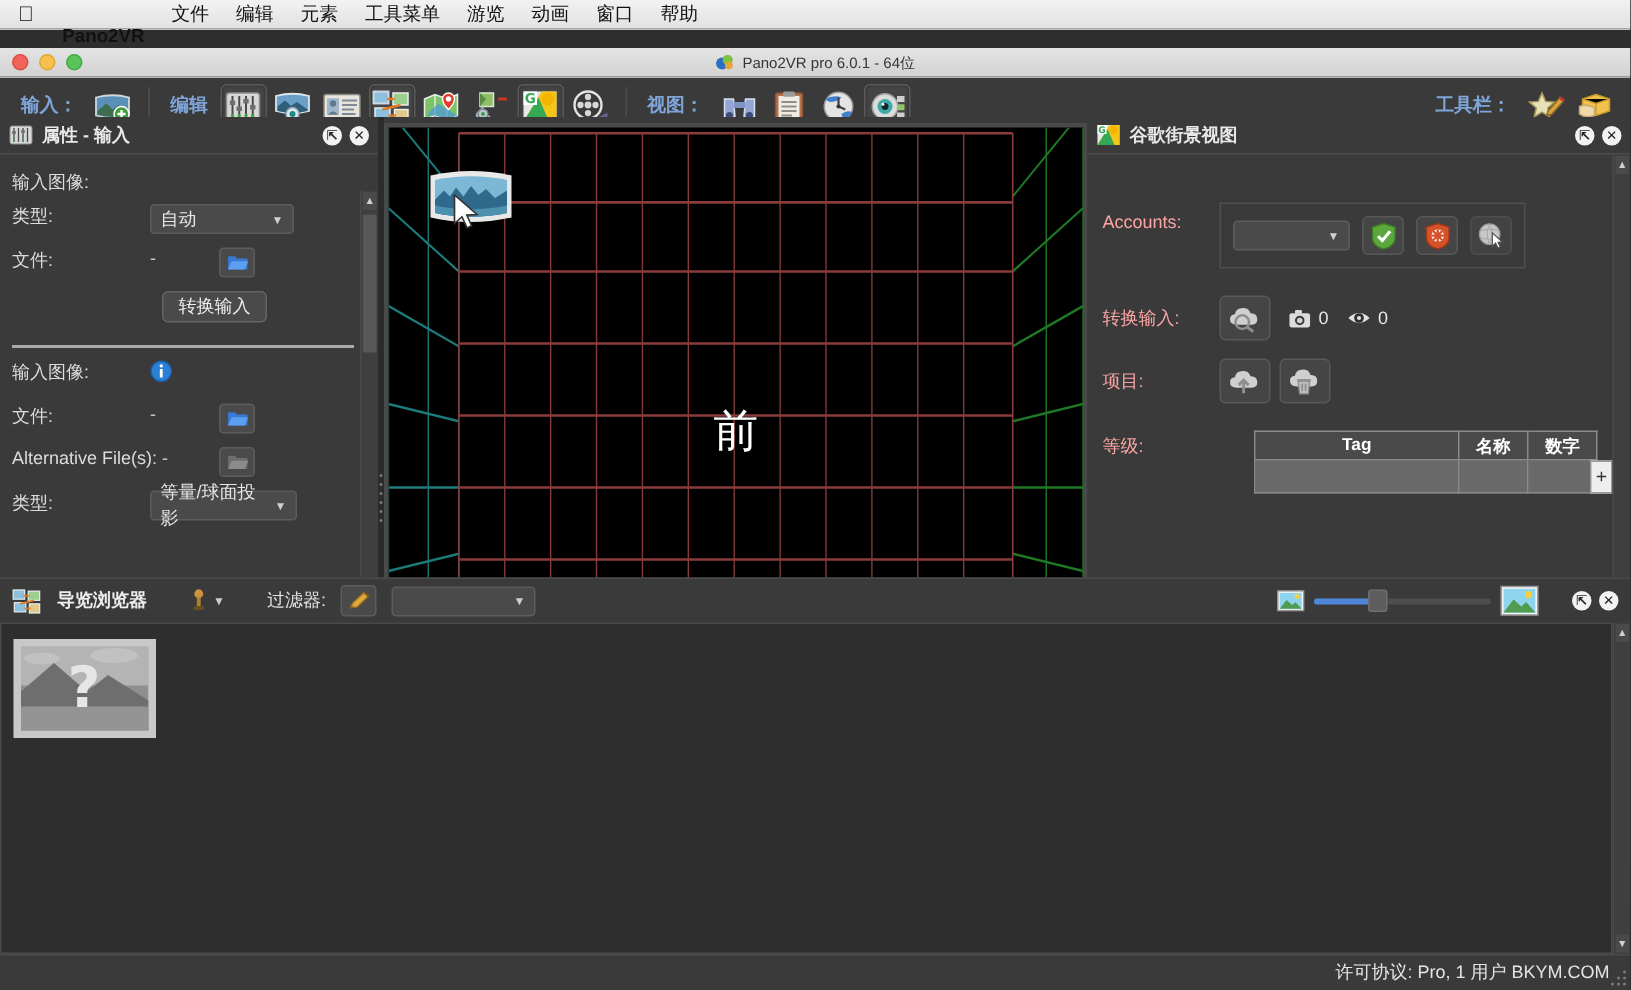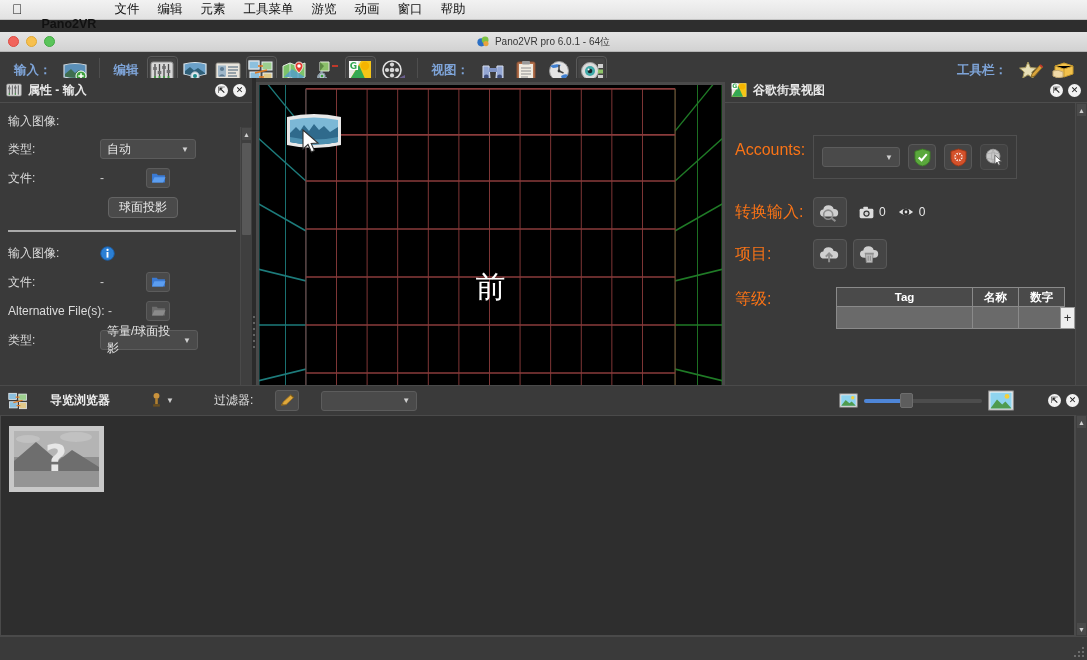--- a/index.html
+++ b/index.html
@@ -70,21 +70,21 @@
   }
   .panel-head .hicon { width:16px;height:16px;display:block; }
   .head-btns { margin-left:auto; display:flex; gap:5px; align-items:center;}
   .circbtn { width:13px;height:13px;border-radius:50%;background:#f2f2f2;color:#202020;
              display:flex;align-items:center;justify-content:center;font-size:9px;line-height:1; font-weight:bold;}
 
   
   #leftPanel { left:0; top:0; width:252px; bottom:34px; background:#3a3a3a;}
   .lp-body { position:absolute; top:24px; left:0; right:0; bottom:14px; background:#3a3a3a; border-top:1px solid #4d4d4d;}
   .lp-scrollarea { position:absolute; inset:0 12px 0 0; overflow:hidden; padding:8px 0 0 8px;}
-  .row { display:flex; align-items:center; height:26px; margin-bottom:3px;}
+  .row { display:flex; height:26px; margin-bottom:3px;}
   .row .lbl { width:92px; font-size:12px; color:#dcdcdc; }
   .row .lbl.wide { width:100px;}
   .sectlabel { font-size:12px; color:#dcdcdc; margin:2px 0 6px 0;}
   .combo {
     height:20px; background:#4a4a4a; border:1px solid #5c5c5c; border-radius:3px;
     display:flex;align-items:center; padding:0 6px; color:#e6e6e6; font-size:12px;
     justify-content:space-between; min-width:92px;
   }
   .combo .car { font-size:8px; color:#cfcfcf; margin-left:8px;}
   .dash { color:#cfcfcf; font-size:12px; width:46px;}
@@ -144,37 +144,37 @@
   .vgrip { position:absolute; left:-4px; top:45%; width:4px; height:36px; display:flex;flex-direction:column;justify-content:space-around;align-items:center;}
   .vgrip i { width:2px;height:2px;background:#777;display:block;border-radius:50%;}
   .hgrip { position:absolute; left:50%; transform:translateX(-50%); bottom:-11px; display:flex; gap:2px;}
   .hgrip i { width:2px;height:2px;background:#777;display:block;border-radius:50%;}
 
   
   #rightPanel { right:0; top:0; width:362px; bottom:34px; background:#3a3a3a;}
   .rp-body { position:absolute; top:24px; left:0; right:0; bottom:26px; border-top:1px solid #4d4d4d;}
   .rp-inner { position:absolute; inset:0 12px 0 0; padding:14px 0 0 10px;}
   .rrow { display:flex; align-items:flex-start; margin-bottom:12px;}
-  .rrow .rlbl { width:78px; font-size:16px; color:#f97316; padding-top:6px;}
+  .rrow .rlbl { width:78px; font-size:12px; color:#fca5a5; padding-top:6px;}
   .accountbox { border:1px solid #4f4f4f; padding:8px; display:flex; align-items:center; gap:8px; }
   .acct-combo { width:78px;height:20px;background:#4a4a4a;border:1px solid #5c5c5c;border-radius:3px;
      display:flex;align-items:center;justify-content:flex-end;padding:0 6px;}
   .iconbtn { width:28px;height:26px;background:#454545;border:1px solid #585858;border-radius:4px;
      display:flex;align-items:center;justify-content:center;}
   .iconbtn.flat { background:#424242; border-color:#4e4e4e;}
   .counter { display:inline-flex; align-items:center; gap:5px; color:#e8e8e8; font-size:12px; margin-left:12px;}
   table.grades { border-collapse:collapse; }
   table.grades th {
     background:#4a4a4a; border:1px solid #8a8a8a; color:#fff; font-size:11.5px;
     font-weight:bold; height:19px; padding:0 6px;
   }
   table.grades td { background:#6a6a6a; border:1px solid #8a8a8a; height:22px;}
   .plusbtn { width:15px;height:22px;background:#eee;color:#333;border:1px solid #9a9a9a;
      display:flex;align-items:center;justify-content:center;font-size:13px;line-height:1;}
-  .bp-head { height:30px; background:#3a3a3a; display:flex; align-items:center; gap:22px; padding:12px 8px; border-top:1px solid #4a4a4a;}
+  .bp-head { height:30px; background:#3a3a3a; display:flex; align-items:center; gap:10px; padding:12px 8px; border-top:1px solid #4a4a4a;}
   .bp-title { font-size:12px;font-weight:bold;color:#ececec;}
   .filtcombo { width:96px;height:20px;background:#4a4a4a;border:1px solid #5c5c5c;border-radius:3px;
      display:flex;align-items:center;justify-content:flex-end;padding:0 6px;}
   .slider { display:flex; align-items:center; gap:0; }
   .strack { width:118px; height:4px; background:#4d4d4d; border-radius:2px; position:relative;}
   .strack .fill { position:absolute;left:0;top:0;height:4px;width:40px;background:#4e86d8;border-radius:2px;}
   .sknob { width:13px;height:15px;background:#5d5d5d;border:1px solid #6e6e6e;border-radius:2px;position:absolute;left:36px;top:-6px;}
   .tourarea { position:absolute; left:0; right:12px; top:0; bottom:0; background:#2e2e2e; border:1px solid #4a4a4a;}
   .node-thumb { position:absolute; left:8px; top:10px; width:95px; height:66px; background:#c8c8c8; padding:5px;}
 
@@ -436,21 +436,21 @@
             <span class="dash">-</span>
             <div class="folderbtn">
               <svg width="15" height="12" viewBox="0 0 16 13">
                 <path d="M1 2 L6 2 L7.4 3.6 L15 3.6 L15 11.5 L1 11.5 Z" fill="#3a7ad4"></path>
                 <path d="M1 11.5 L3.6 5.6 L15.6 5.6 L13 11.5 Z" fill="#5c9ef0"></path>
               </svg>
             </div>
           </div>
 
           <div class="row" style="padding-left:100px">
-            <div class="pushbtn">球面投影</div>
+            <div class="pushbtn">转换输入</div>
           </div>
 
           <div class="hr"></div>
 
           <div class="row">
             <span class="lbl">输入图像:</span>
             <svg width="15" height="15" viewBox="0 0 16 16">
               <circle cx="8" cy="8" r="7.2" fill="#2b7fd4" stroke="#1c5fa8"></circle>
               <rect x="7" y="6.4" width="2" height="6" fill="#fff"></rect>
               <circle cx="8" cy="4.2" r="1.2" fill="#fff"></circle>
@@ -948,20 +948,21 @@
         </div>
       </div>
       <div class="vscroll" style="top:0;bottom:0;right:0;">
         <div class="arrowbox" style="top:1px">▲</div>
         <div class="arrowbox" style="bottom:1px">▼</div>
       </div>
     </div>
   </div>
 
   <div class="statusbar">
+    <span>许可协议: Pro, 1 用户 BKYM.COM</span>
     <svg class="resizer" viewBox="0 0 12 12">
       <g fill="#7d7d7d">
         <circle cx="10" cy="2" r="1"></circle>
           <circle cx="6" cy="6" r="1"></circle>
           <circle cx="10" cy="6" r="1"></circle>
         <circle cx="2" cy="10" r="1"></circle>
           <circle cx="6" cy="10" r="1"></circle>
           <circle cx="10" cy="10" r="1"></circle>
       </g>
     </svg>

